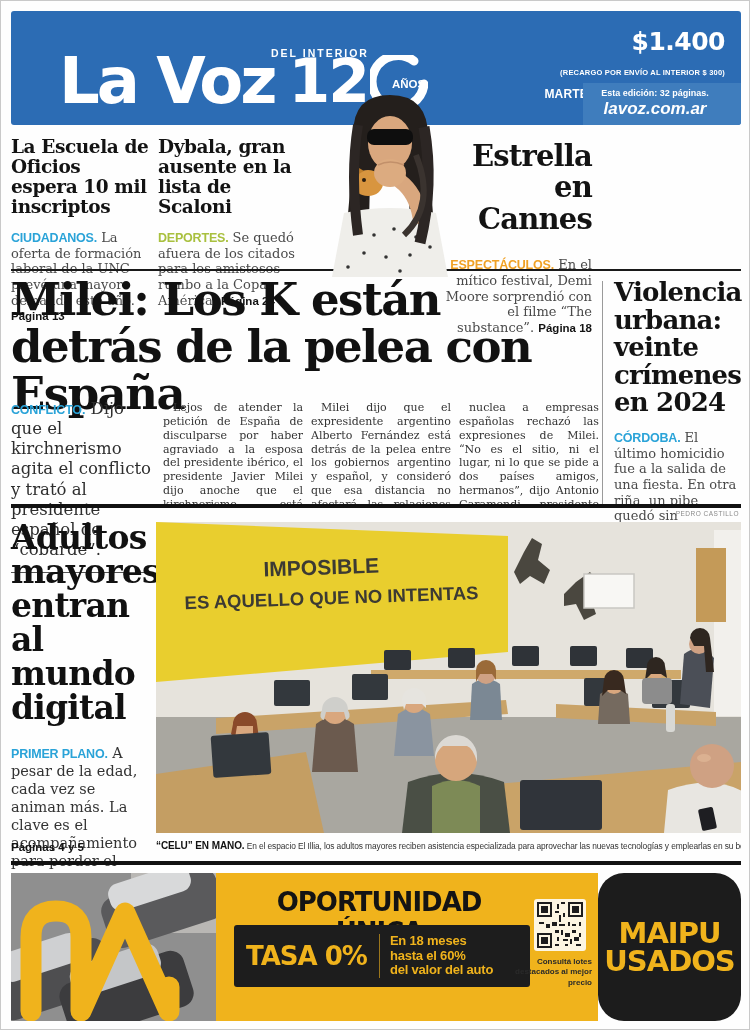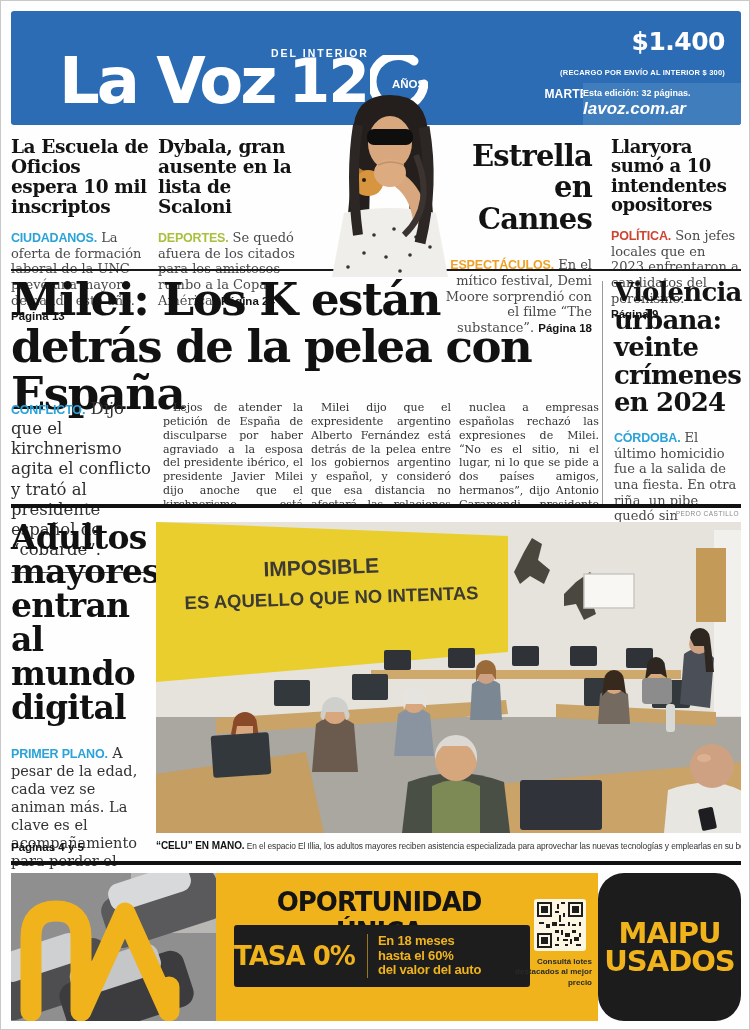--- a/index.html
+++ b/index.html
@@ -13,21 +13,21 @@
   .brand { font-family:"DejaVu Sans", sans-serif; font-weight:bold; font-size:64px; line-height:1; color:#fff; letter-spacing:-3px; }
   .tagline { position:absolute; left:212px; top:-2px; font-size:10.5px; font-weight:bold; color:#fff; letter-spacing:2px; }
   .anniv { display:flex; align-items:flex-start; margin-left:14px; margin-top:2px; }
   .anniv-num { font-family:"DejaVu Sans", sans-serif; font-weight:bold; font-size:60px; line-height:1; color:#fff; letter-spacing:-2px; }
   .anniv-circle { position:relative; width:58px; height:58px; margin-left:2px; margin-top:4px; }
   .masthead-right { position:absolute; right:16px; top:16px; text-align:right; color:#fff; }
   .price { font-family:"DejaVu Sans", sans-serif; font-size:25px; font-weight:bold; letter-spacing:-0.5px; }
   .price-note { font-size:7.5px; font-weight:bold; margin-top:12px; letter-spacing:0.2px; }
   .date { font-size:12px; font-weight:bold; margin-top:10px; letter-spacing:0.2px; }
   .place { font-size:10.5px; margin-top:1px; letter-spacing:0.6px; }
-  .edition-box { position:absolute; right:0; bottom:0; width:158px; height:42px; background:#3f7dbd; border-radius:0 0 3px 0; padding:5px 14px 0 0; text-align:left; color:#fff; }
+  .edition-box { position:absolute; right:0; bottom:0; width:158px; height:42px; background:#3f7dbd; border-radius:0 0 3px 0; padding:5px 14px 0 0; text-align:center; color:#fff; }
   .edition-note { font-size:9px; font-weight:bold; }
   .website { font-family:Liberation Sans, sans-serif; font-style:italic; font-weight:bold; font-size:17px; margin-top:1px; }
 
   
   .demi { position:absolute; left:323px; top:84px; width:132px; height:192px; z-index:6; }
 
   
   .topstory { position:absolute; top:136px; }
   .ts-head { font-family:"DejaVu Serif", serif; font-weight:bold; font-size:18.5px; line-height:1.08; letter-spacing:-0.4px; color:#131313; }
   .ts-body { font-family:"DejaVu Serif", serif; font-size:13px; line-height:1.2; color:#4a4a4a; margin-top:13px; }
@@ -66,21 +66,21 @@
   .f-pageref { position:absolute; left:0; bottom:4px; }
   .feature-photo { position:absolute; left:155px; top:521px; width:585px; height:311px; background:#d8d5cd; overflow:hidden; }
   .caption { position:absolute; left:155px; top:839px; width:585px; font-size:8.4px; color:#333; white-space:nowrap; overflow:hidden; letter-spacing:-0.1px; }
   .caption b { font-size:10px; color:#111; }
 
   
   .ad { position:absolute; left:10px; top:872px; width:730px; height:148px; display:flex; }
   .ad-photo { position:relative; width:205px; height:148px; background:#8d8d8d; overflow:hidden; flex:none; }
   .ad-mid { position:relative; width:382px; height:148px; background:#f0b31c; flex:none; }
   .ad-headline { position:absolute; left:14px; top:14px; width:298px; text-align:center; font-family:"DejaVu Sans", sans-serif; font-weight:bold; font-size:26px; letter-spacing:-1px; color:#141414; }
-  .ad-offerbox { position:absolute; left:18px; top:52px; width:296px; height:62px; background:#1d1d1d; border-radius:3px; display:flex; align-items:center; padding:0 0; }
+  .ad-offerbox { position:absolute; left:18px; top:52px; width:296px; height:62px; background:#1d1d1d; border-radius:3px; display:flex; align-items:center; padding:0 12px; }
   .ad-offer { color:#f0b31c; font-family:"DejaVu Sans", sans-serif; font-weight:bold; font-size:26px; letter-spacing:-1px; }
   .ad-offerdiv { width:1px; height:44px; background:#f0b31c; opacity:.6; margin:0 10px 0 12px; }
   .ad-offerdetail { color:#f0b31c; font-weight:bold; font-size:13px; line-height:1.12; letter-spacing:-0.2px; }
   .ad-qr { position:absolute; left:318px; top:26px; width:52px; height:52px; background:#fdf6e2; border-radius:3px; padding:3px; }
   .ad-qrnote { position:absolute; left:296px; top:84px; width:80px; text-align:right; font-size:8px; font-weight:bold; color:#2a2a2a; line-height:1.3; }
   .ad-contact { position:absolute; left:10px; bottom:10px; width:366px; display:flex; align-items:center; justify-content:space-between; font-size:8.6px; font-weight:bold; color:#1b1b1b; }
   .ad-contact .cdiv { width:1px; height:16px; background:#1b1b1b; margin:0 4px; }
   .ad-brand { position:relative; width:143px; height:148px; background:#1c1c1c; flex:none; display:flex; flex-direction:column; align-items:center; justify-content:center;border-radius:26px; }
   .ad-brand div { color:#f0b31c; font-family:"DejaVu Sans", sans-serif; font-weight:bold; font-size:29px; line-height:0.98; letter-spacing:-1px; }
 </style>
@@ -157,24 +157,20 @@
     <div class="ts-head">La Escuela de Oficios espera 10 mil inscriptos</div>
     <div class="ts-body"><span class="kicker" style="color: rgb(42, 163, 216);">CIUDADANOS.</span> <span>La oferta de formación laboral de la UNC prevé una mayor demanda este año. </span><span class="pageref">Página 13</span></div>
   </div>
   <div id="ts2" class="topstory">
     <div class="ts-head">Dybala, gran ausente en la lista de Scaloni</div>
     <div class="ts-body"><span class="kicker" style="color: rgb(169, 192, 63);">DEPORTES.</span> <span>Se quedó afuera de los citados para los amistosos rumbo a la Copa América. </span><span class="pageref">Página 24</span></div>
   </div>
   <div id="ts3" class="topstory">
     <div class="ts-head">Estrella en Cannes</div>
     <div class="ts-body"><span class="kicker" style="color: rgb(240, 161, 37);">ESPECTÁCULOS.</span> <span>En el mítico festival, Demi Moore sorprendió con el filme “The substance”. </span><span class="pageref">Página 18</span></div>
-  </div>
-  <div id="ts4" class="topstory">
-    <div class="ts-head">Llaryora sumó a 10 intendentes opositores</div>
-    <div class="ts-body"><span class="kicker" style="color: rgb(207, 68, 49);">POLÍTICA.</span> <span>Son jefes locales que en 2023 enfrentaron a candidatos del peronismo. </span><br><span class="pageref">Página 9</span></div>
   </div>
 
   <div class="rule-thin" style="top:268px;"></div>
 
   <div class="lead-head">Milei: Los K están detrás de la pelea con España</div>
   <div class="lead-lede"><span class="kicker" style="color: rgb(42, 163, 216);">CONFLICTO.</span> <span>Dijo que el kirchnerismo agita el conflicto y trató al presidente español de “cobarde”.</span></div>
   <div id="lcol2" class="lead-col">
       <p>Lejos de atender la petición de España de disculparse por haber agraviado a la esposa del presidente ibérico, el presidente Javier Milei dijo anoche que el kirchnerismo está “coordinando” acciones con el gobierno socialista de Pedro Sánchez, a quien tildó de “cobarde”.</p>
     </div>
   <div id="lcol3" class="lead-col">

